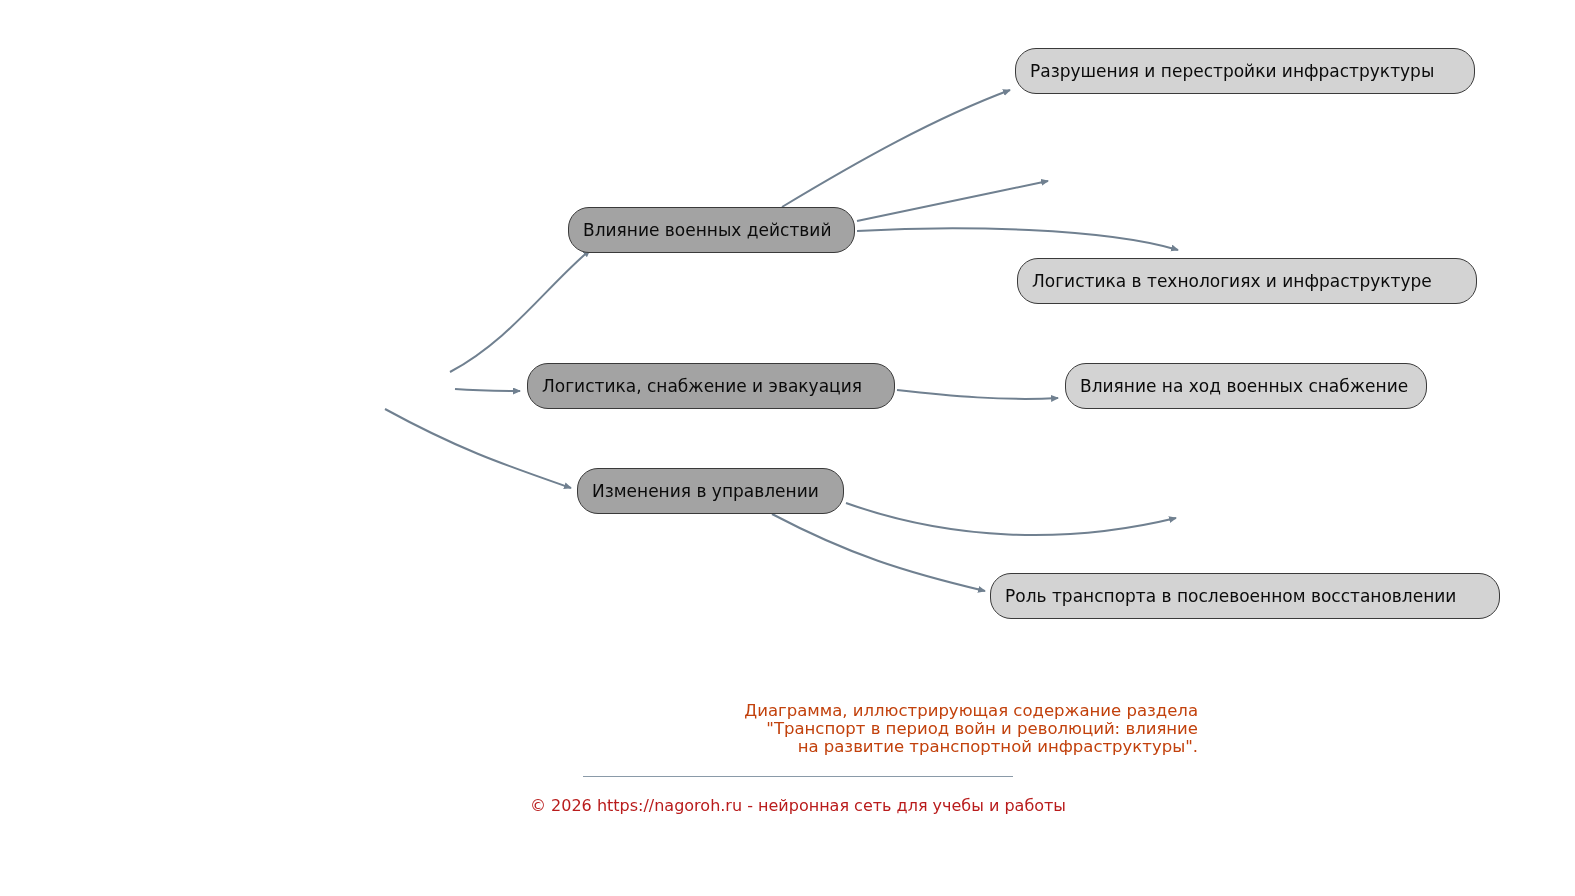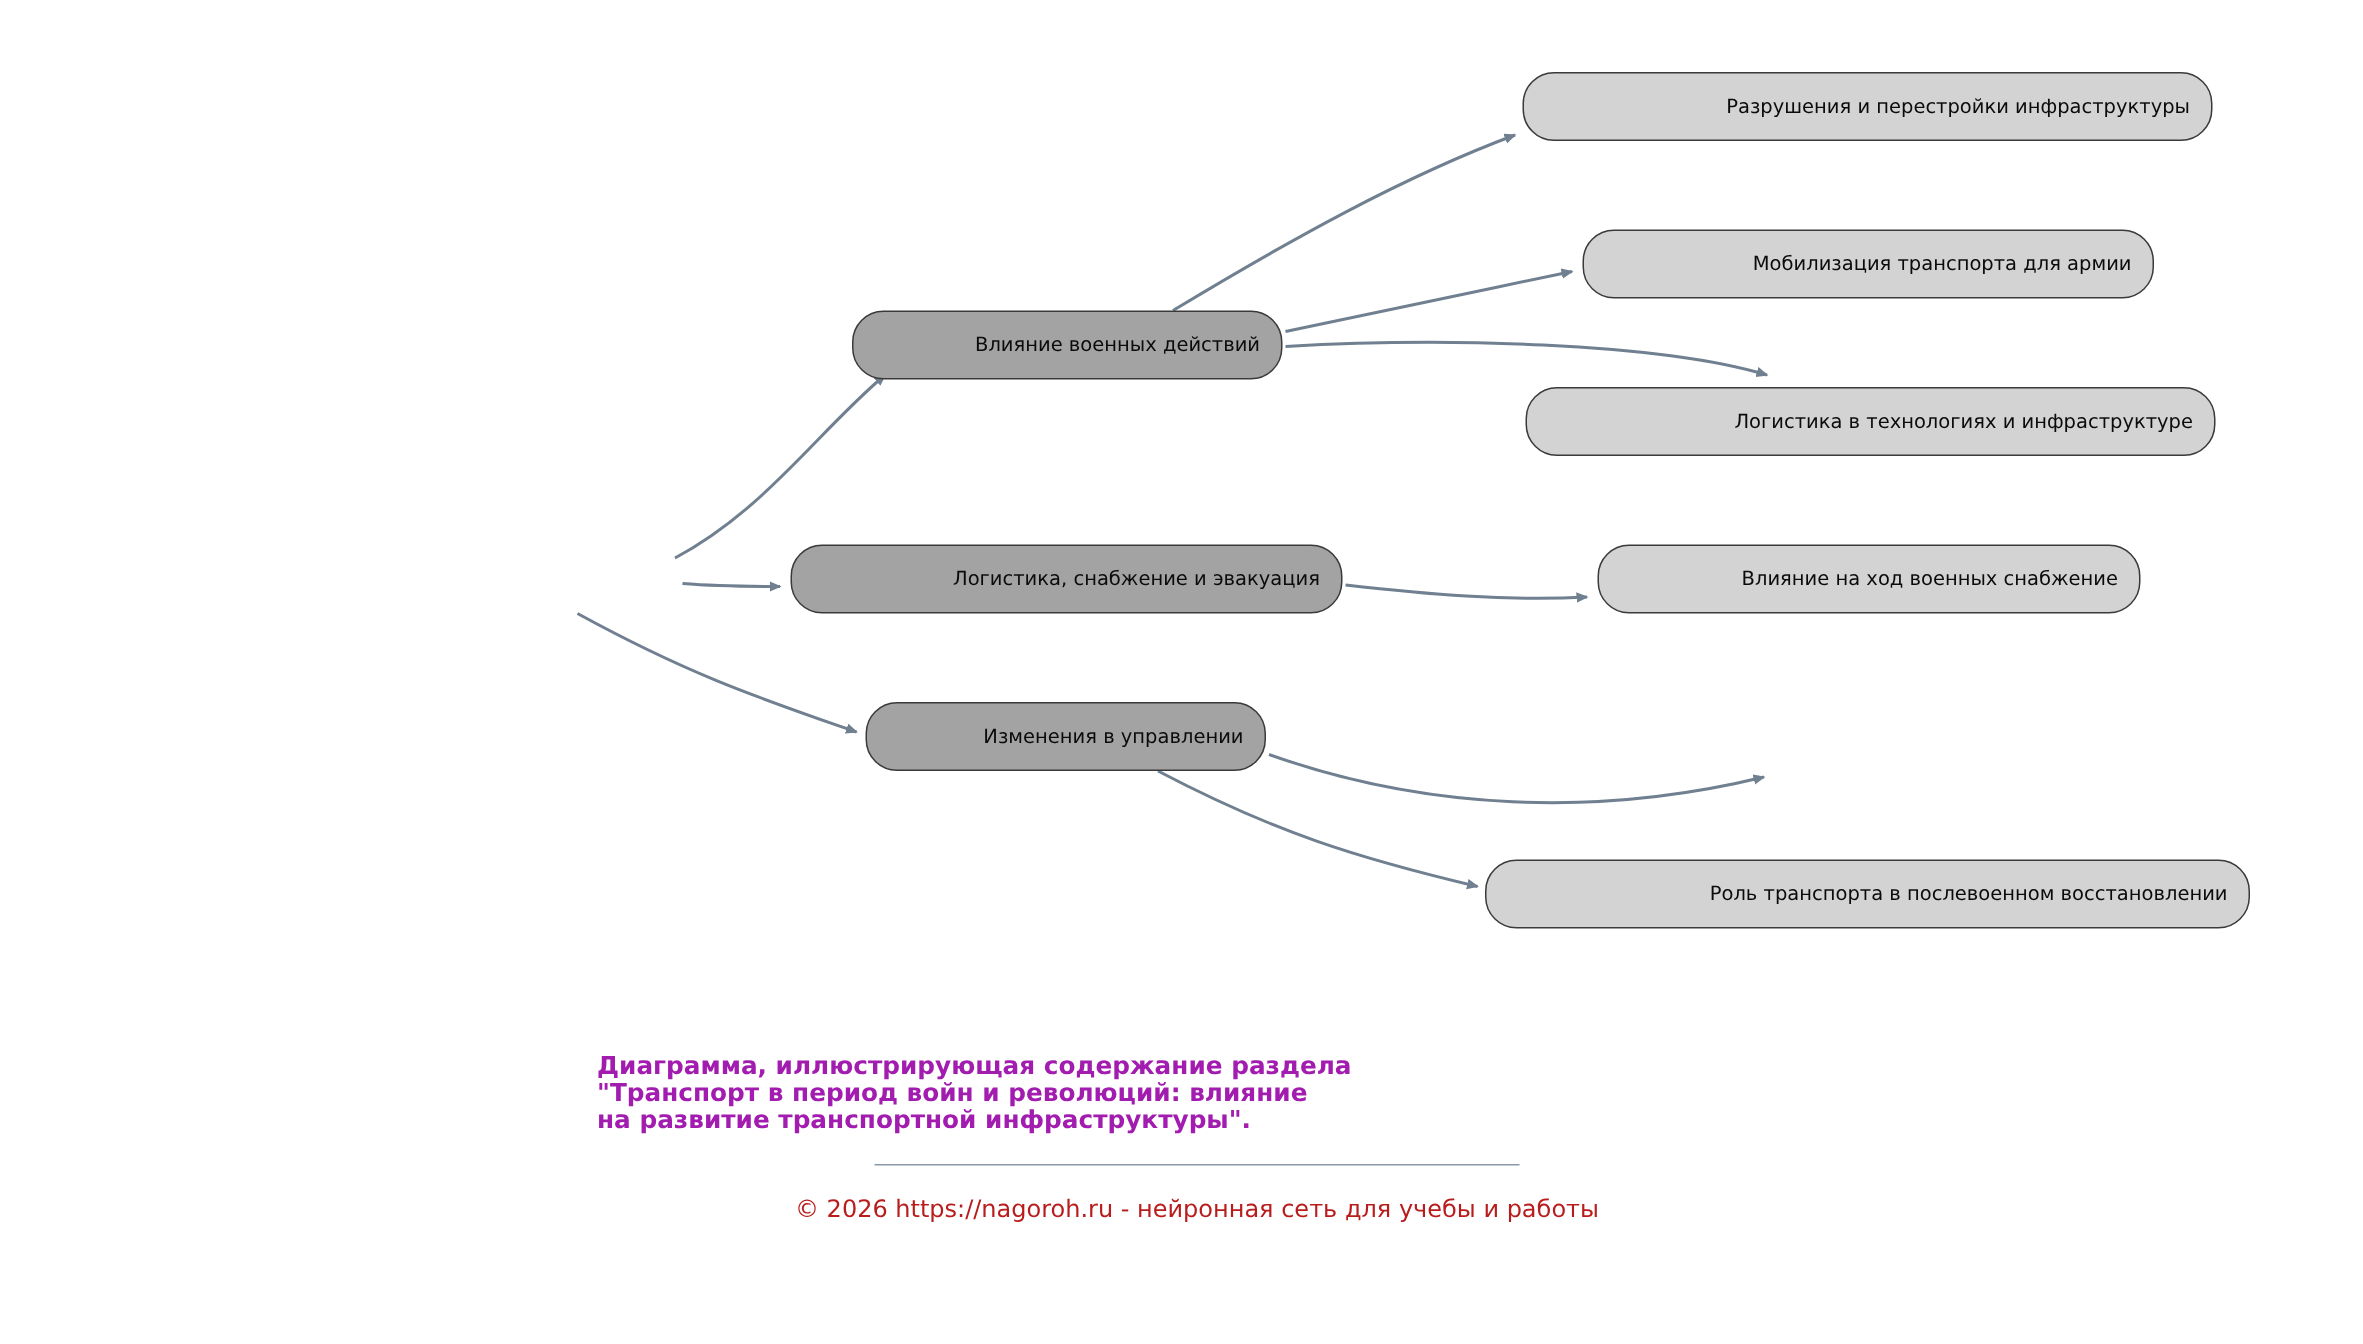--- a/index.html
+++ b/index.html
@@ -20,25 +20,25 @@
     left: 0; top: 0;
     width: 1575px;
     height: 896px;
     pointer-events: none;
   }
   .node {
     position: absolute;
     box-sizing: border-box;
     display: flex;
     align-items: center;
-    justify-content: flex-end;
+    justify-content: flex-start;
     height: 46px;
     border: 1.5px solid #3a3a3a;
     border-radius: 21px;
-    font-size: 13px;
+    font-size: 17px;
     color: #0b0b0b;
     white-space: nowrap;
     padding: 0 14px;
   }
   .node-root   { background: #7fb335; }
   .node-branch { background: #a3a3a3; }
   .node-leaf   { background: #d3d3d3; }
 
   .n-root    { left: 48px;   top: 363px; width: 403px; }
   .n-branch1 { left: 568px;  top: 207px; width: 287px; }
@@ -49,25 +49,25 @@
   .n-leaf3   { left: 1017px; top: 258px; width: 460px; }
   .n-leaf4   { left: 1065px; top: 363px; width: 362px; }
   .n-leaf5   { left: 970px;  top: 468px; width: 550px; }
   .n-leaf6   { left: 990px;  top: 573px; width: 510px; }
 
   .footer-caption {
     position: absolute;
     left: 398px;
     top: 702px;
     width: 800px;
-    text-align: left;
-    font-weight: bold;
+    text-align: right;
+    font-weight: normal;
     font-size: 16.5px;
     line-height: 18px;
-    color: #a21caf;
+    color: #c2410c;
   }
   .footer-divider {
     position: absolute;
     left: 583px;
     top: 776px;
     width: 430px;
     height: 0;
     border-top: 1px solid #8a9aa8;
   }
   .footer-copyright {
@@ -111,23 +111,20 @@
   <div class="node node-branch n-branch2">
     <span>Логистика, снабжение и эвакуация</span>
   </div>
   <div class="node node-branch n-branch3">
     <span>Изменения в управлении</span>
   </div>
 
   <div class="node node-leaf n-leaf1">
     <span>Разрушения и перестройки инфраструктуры</span>
   </div>
-  <div class="node node-leaf n-leaf2">
-    <span>Мобилизация транспорта для армии</span>
-  </div>
   <div class="node node-leaf n-leaf3">
     <span>Логистика в технологиях и инфраструктуре</span>
   </div>
   <div class="node node-leaf n-leaf4">
     <span>Влияние на ход военных снабжение</span>
   </div>
   <div class="node node-leaf n-leaf6">
     <span>Роль транспорта в послевоенном восстановлении</span>
   </div>
 

